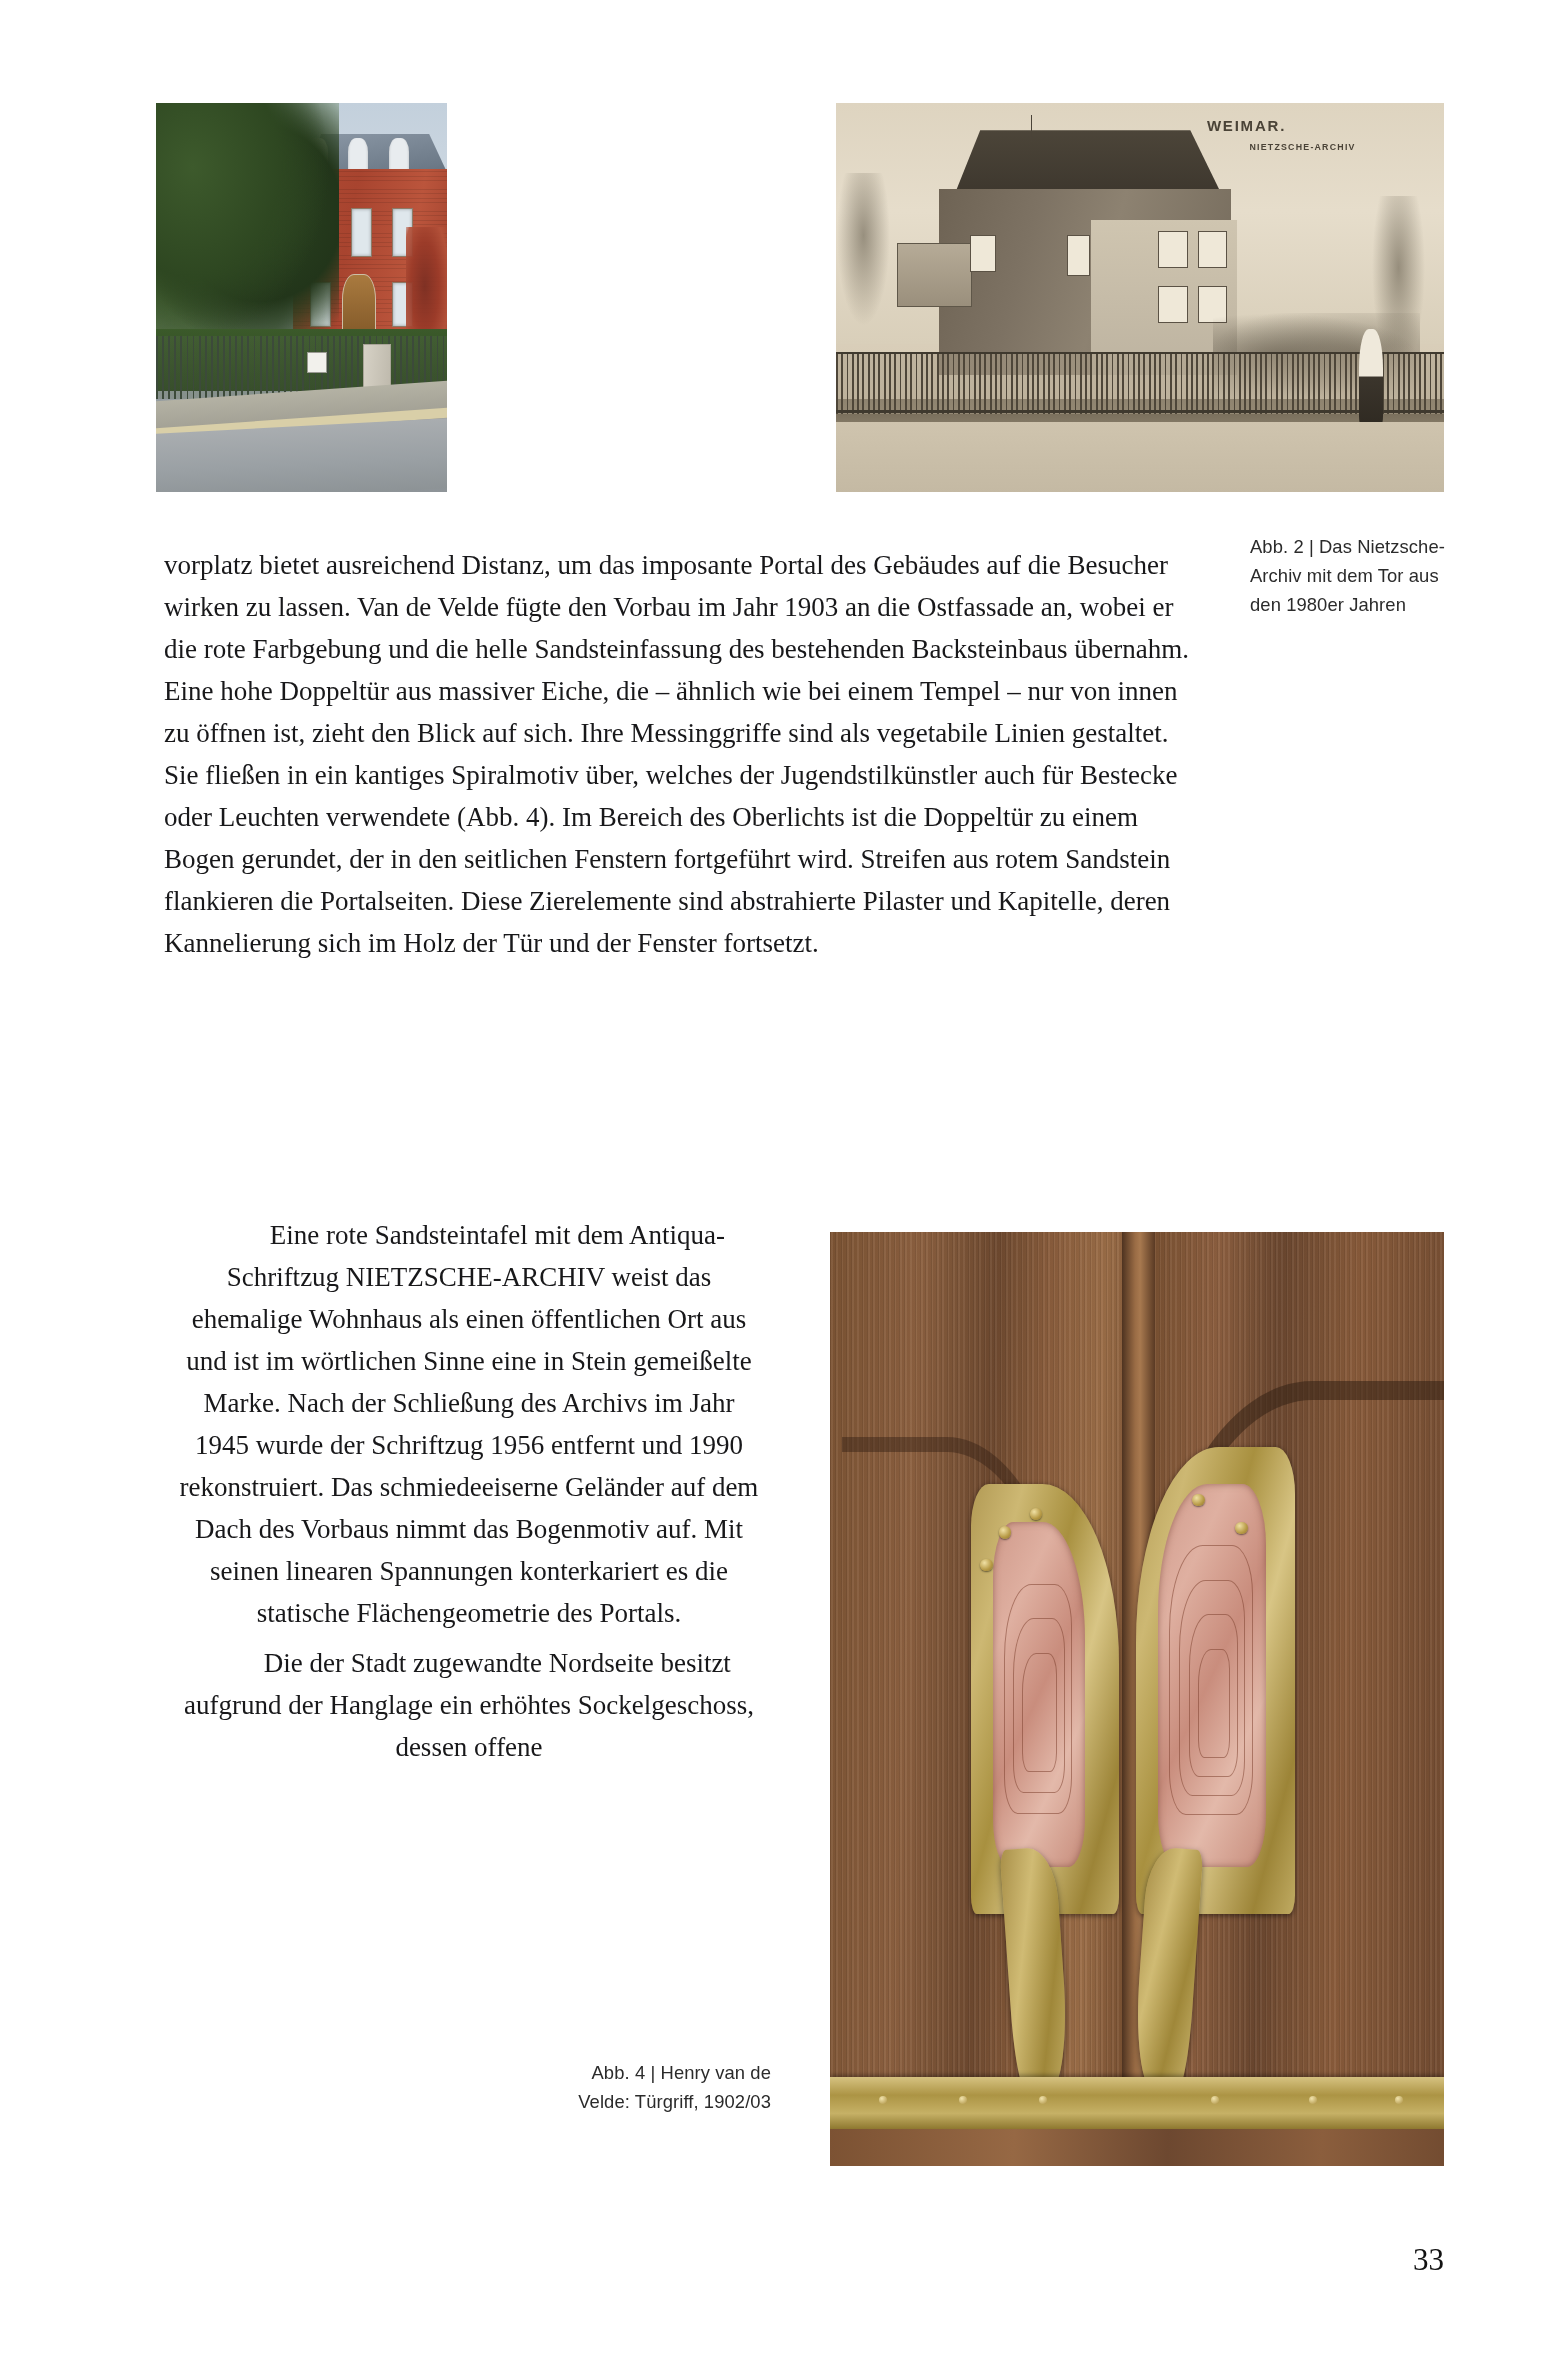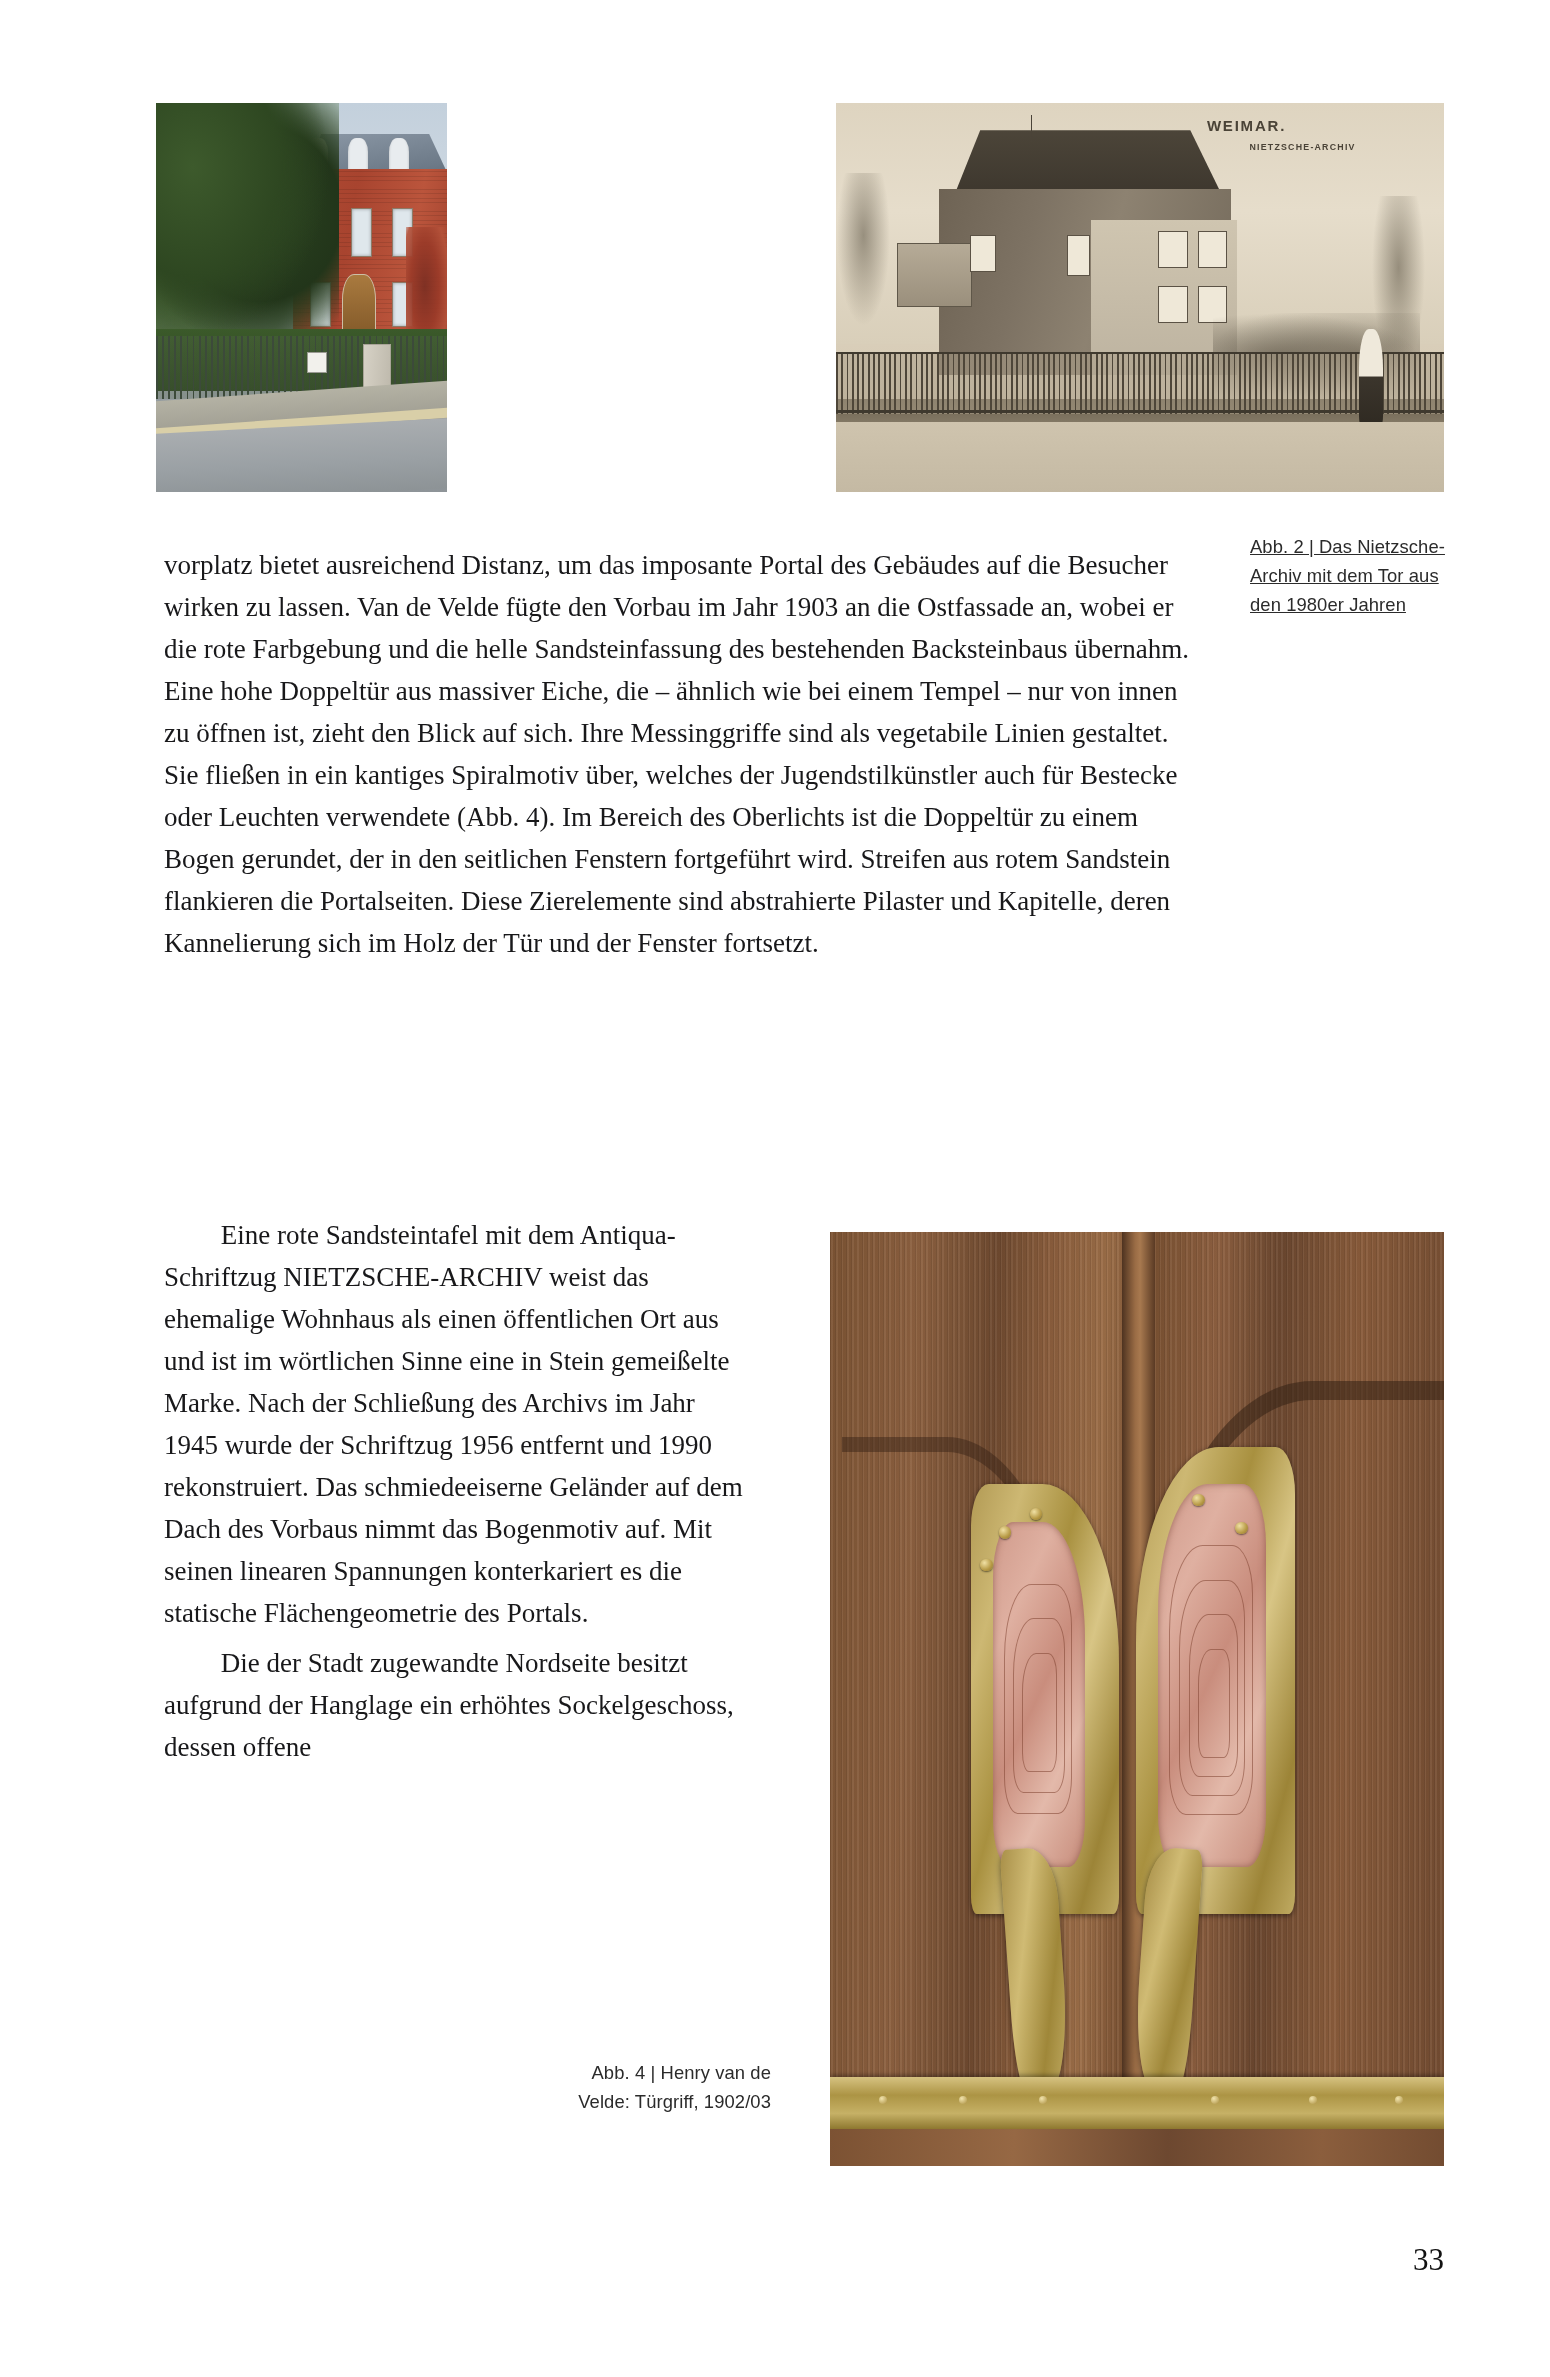--- a/index.html
+++ b/index.html
@@ -302,36 +302,37 @@
     line-height: 42px;
     text-align: left;
     hyphens: none;
   }
   #main-text-block-wide {
     left: 156px;
     top: 536px;
     width: 1048px;
   }
   #main-text-block-narrow {
-    left: 156px;
+    left: 166px;
     top: 1206px;
     width: 606px;
+    text-align: center;
   }
   .body-text p { margin: 8px; }
   .body-text p.indent { text-indent: 2.1em; }
 
   .caption {
     position: absolute;
     font-family: "Liberation Sans", sans-serif;
     font-size: 18.4px;
     line-height: 29px;
     color: #2b2b2b;
     letter-spacing: 0.005em;
   }
-  #caption-abb2 { left: 1250px; top: 532px; width: 219px; text-decoration: underline; }
+  #caption-abb2 { left: 1250px; top: 532px; width: 219px; }
   #caption-abb3 { left: 1250px; top: 718px; width: 219px; }
   #caption-abb4 { left: 543px; top: 2058px; width: 228px; text-align: right; }
   .caption p { margin: 0; }
 
   #page-number {
     position: absolute;
     right: 107px;
     top: 2242px;
     font-family: "Liberation Serif", serif;
     font-size: 31px;

